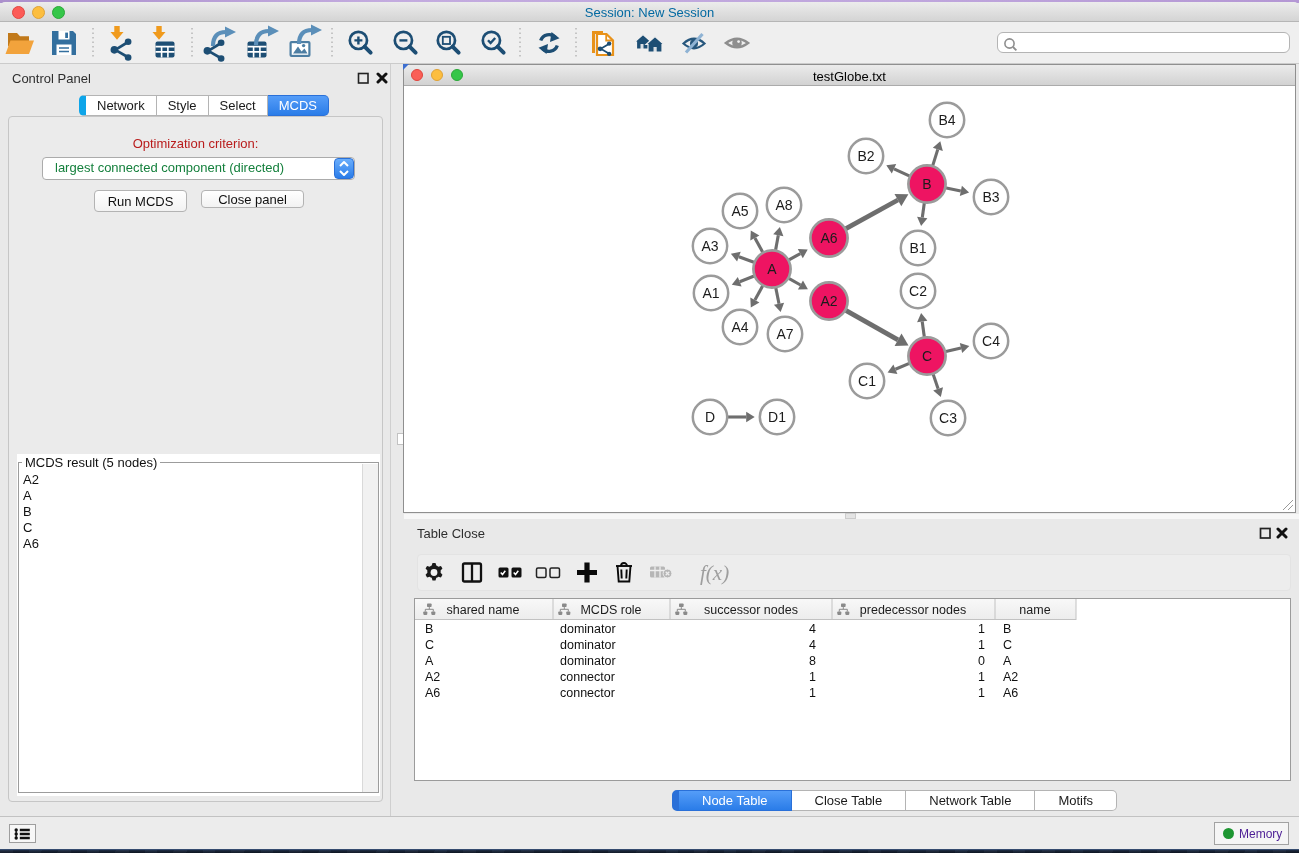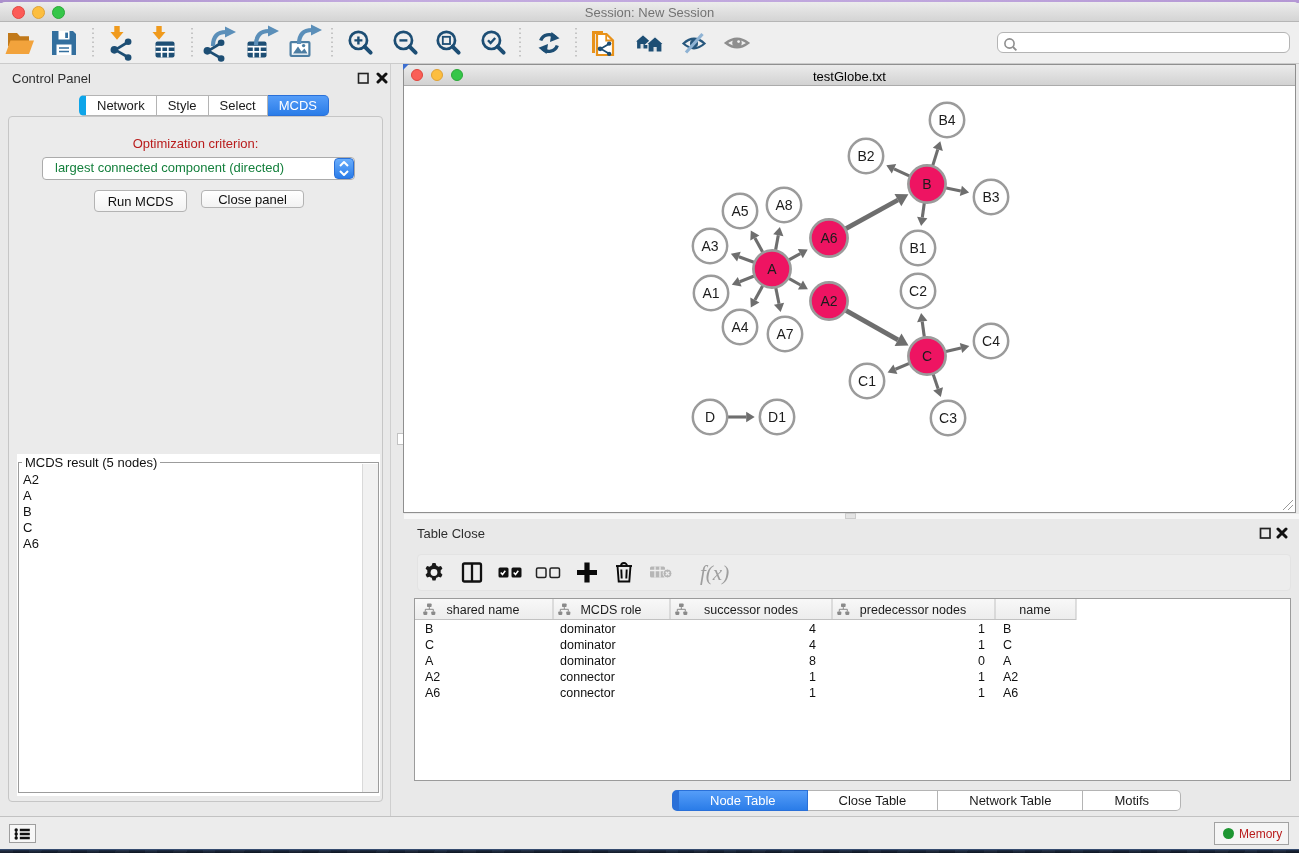--- a/index.html
+++ b/index.html
@@ -1,36 +1,36 @@
 <!DOCTYPE html>
 <html><head><meta charset="utf-8"><style>
 *{margin:0;padding:0;box-sizing:border-box}
 html,body{width:1299px;height:853px;overflow:hidden}
 body{font-family:"Liberation Sans",sans-serif;background:#e9e9e9;position:relative}
 .abs{position:absolute}
 .tl{border-radius:50%;position:absolute;width:13px;height:13px}
 .tabseg{position:absolute;display:flex;height:21px;font-size:13px}
-.tabseg .t{background:#fff;border:1px solid #b4b4b4;border-left:none;color:#1a1a1a;display:flex;align-items:center;justify-content:center;padding:0 31px}
+.tabseg .t{background:#fff;border:1px solid #b4b4b4;border-left:none;color:#1a1a1a;display:flex;align-items:center;justify-content:center;padding:0 23px}
 .p9 .t{padding:0 11px}
 .tabseg .t:first-child{border-left:7px solid #0ea5e9;border-radius:5px 0 0 5px}
 .tabseg .t:last-child{border-radius:0 5px 5px 0}
 .tabseg .t.sel{background:linear-gradient(#559df8,#2a7ce8);border-color:#2a70d8;color:#fff}
 .btn{position:absolute;background:linear-gradient(#ffffff,#f2f2f2);border:1px solid #b3b3b3;border-radius:4px;font-size:13px;color:#111;display:flex;align-items:center;justify-content:center}
 </style></head>
 <body>
 
 <div class="abs" style="left:0;top:0;width:1299px;height:3px;background:linear-gradient(90deg,#ab90cc,#c3abdf 30%,#bfa6dd 70%,#b497d4)"></div>
 <div class="abs" style="left:0;top:849px;width:1299px;height:4px;background:linear-gradient(#46608a,#20304a 30%,#16202f 70%,#0e1724)"></div>
 <div class="abs" style="left:0;top:850px;width:1299px;height:3px;background:repeating-linear-gradient(100deg,rgba(120,110,120,.06) 0 13px,rgba(0,0,0,.10) 13px 29px,rgba(100,120,150,.06) 29px 41px,rgba(5,10,20,.12) 41px 57px)"></div>
 
 <div class="abs" style="left:0;top:2px;width:1299px;height:20px;background:linear-gradient(#ececec,#d4d4d4);border-bottom:1px solid #b6b6b6;border-radius:5px 5px 0 0"></div>
 <div class="tl" style="left:12px;top:6px;background:#fc5b57;border:1px solid #e14640"></div>
 <div class="tl" style="left:32px;top:6px;background:#fcbe3f;border:1px solid #dfa236"></div>
 <div class="tl" style="left:52px;top:6px;background:#35c649;border:1px solid #2aa838"></div>
-<div class="abs" style="left:0;top:5px;width:1299px;text-align:center;font-size:13px;color:#737373">Session: New Session</div>
+<div class="abs" style="left:0;top:5px;width:1299px;text-align:center;font-size:13px;color:#0369a1">Session: New Session</div>
 
 <div class="abs" style="left:0;top:22px;width:1299px;height:42px;background:#efefef;border-bottom:1px solid #cbcbcb"></div>
 <svg class="abs" style="left:0;top:22px" width="1299" height="42" xmlns="http://www.w3.org/2000/svg">
 <defs>
 <g id="share">
         <path d="M-6,3 L7,-5 M-6,3 L7,10.5" stroke="#1d4e74" stroke-width="2.8" fill="none"></path>
         <circle cx="-7" cy="3" r="4" fill="#1d4e74"></circle>
         <circle cx="7.5" cy="-5.5" r="3.5" fill="#1d4e74"></circle>
         <circle cx="7.5" cy="11" r="3.5" fill="#1d4e74"></circle>
       </g>
@@ -417,13 +417,13 @@
       <circle cx="2.2" cy="6" r="1.7"></circle>
       <circle cx="2.2" cy="10" r="1.7"></circle>
       <rect x="1.6" y="2" width="1.2" height="8"></rect>
     </g>
 <g stroke="#111" stroke-width="2.6">
       <path d="M5.8,2 h10 M5.8,6 h10 M5.8,10 h10"></path>
     </g>
 </svg>
 <div class="abs" style="left:1214px;top:822px;width:75px;height:23px;background:#f5f5f5;border:1px solid #a2a2a2"></div>
 <div class="abs" style="left:1223px;top:828px;width:11px;height:11px;border-radius:50%;background:#1d9632"></div>
-<div class="abs" style="left:1239px;top:827px;font-size:12px;color:#b91c1c">Memory</div>
+<div class="abs" style="left:1239px;top:827px;font-size:12px;color:#4c1d95">Memory</div>
 
 </body></html>

